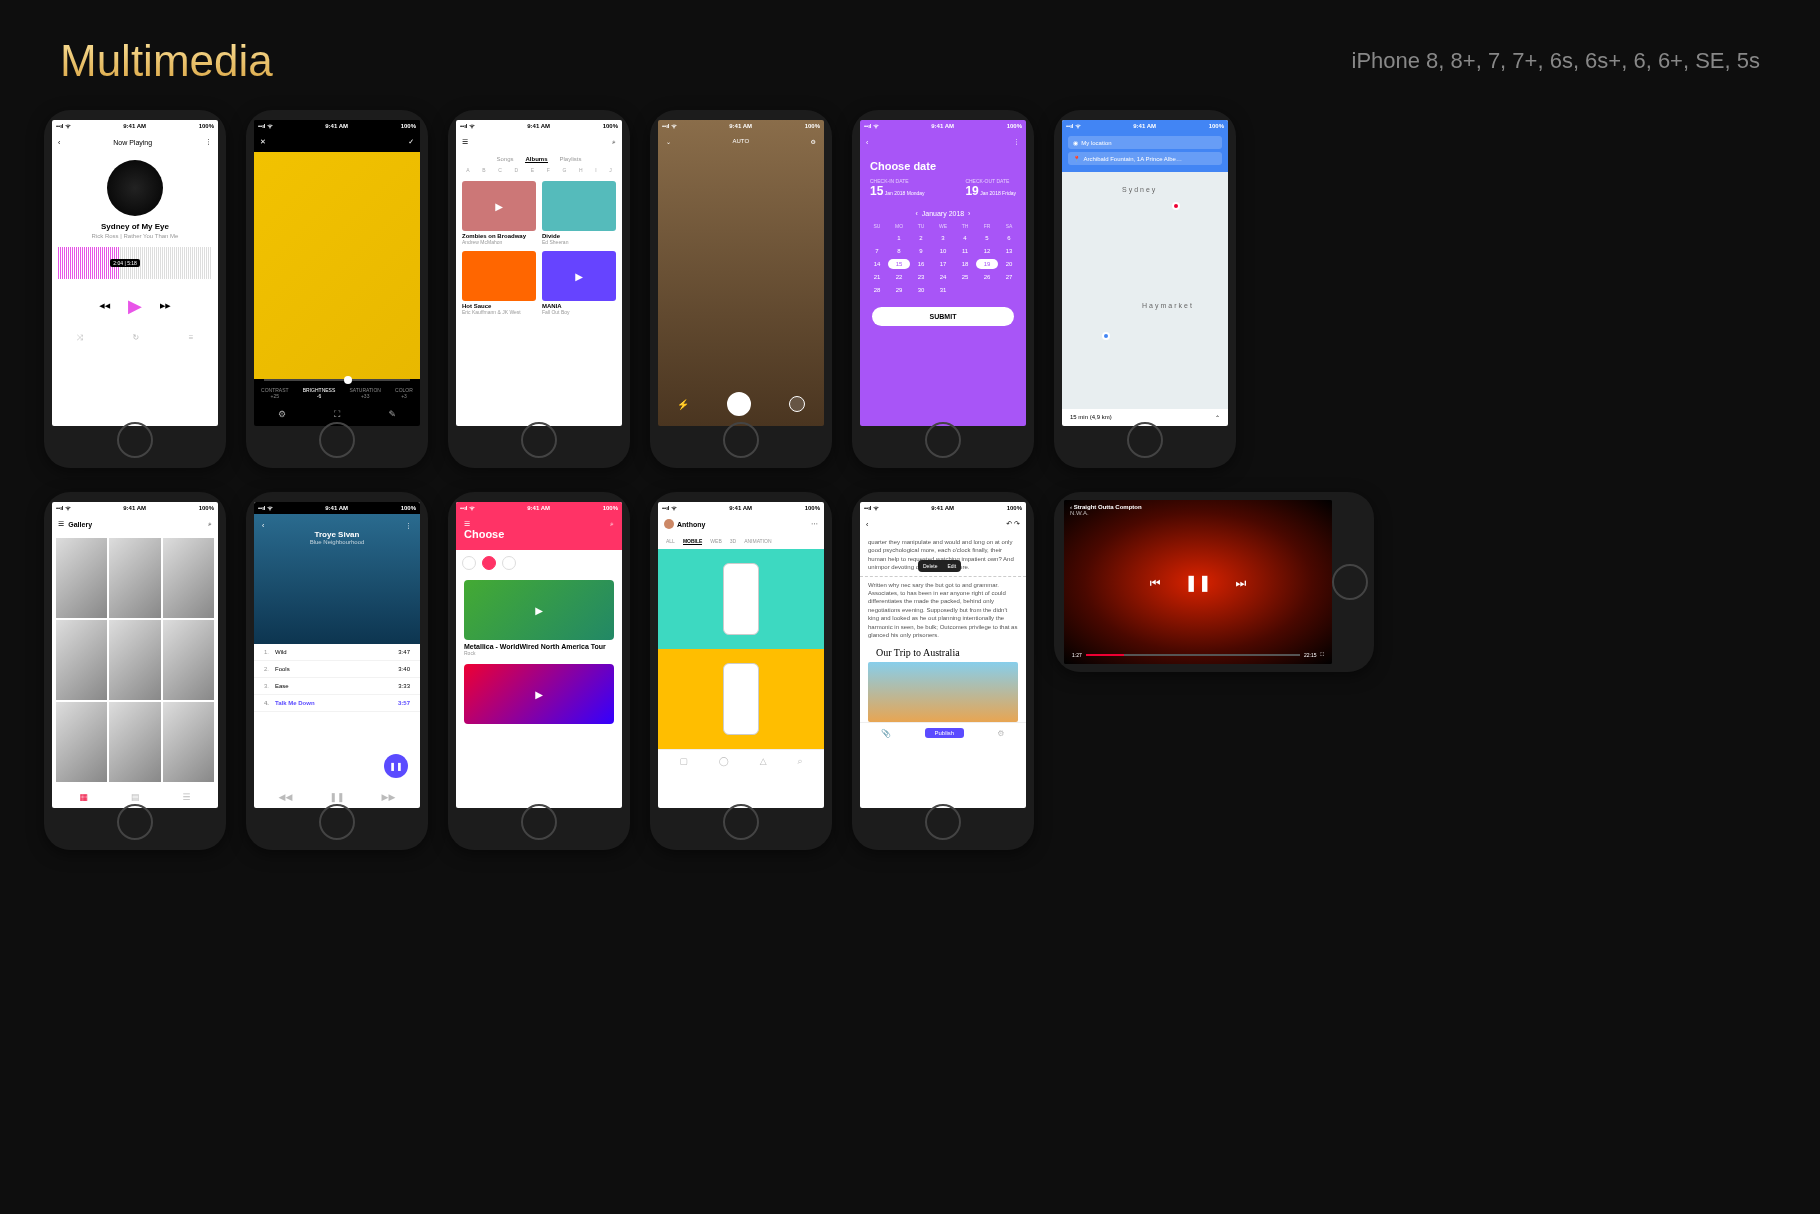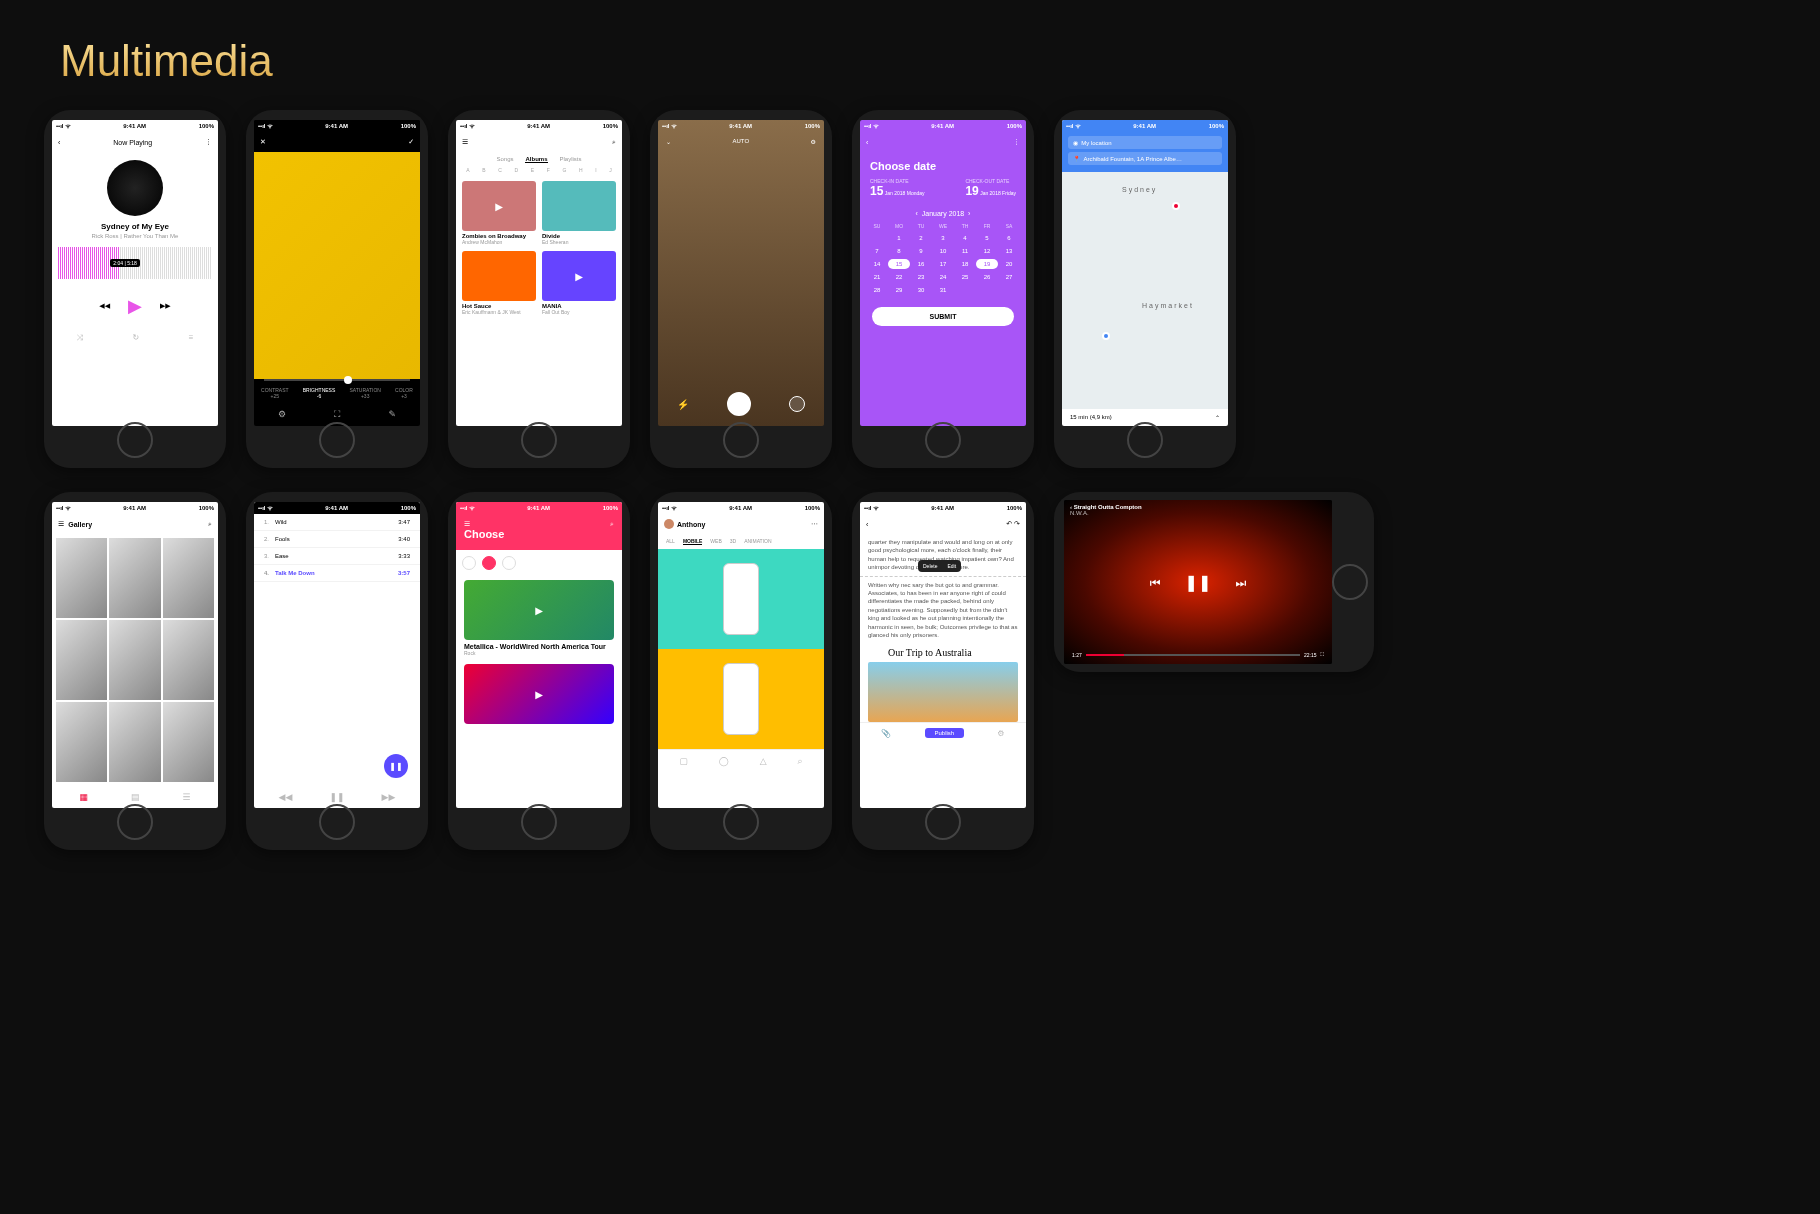--- a/index.html
+++ b/index.html
@@ -102,38 +102,39 @@
 
 .s10 .tabs { display:flex; gap:8px; padding:4px 8px; font-size:5px; color:#999; }
 .s10 .tabs .active { color:#000; font-weight:700; border-bottom:1px solid #000; }
 .s10 .panel { height:100px; display:flex; align-items:center; justify-content:center; }
 .s10 .mock { width:36px; height:72px; background:#fff; border:1px solid #ccc; border-radius:6px; }
 .s10 .botbar { display:flex; justify-content:space-around; padding:6px; color:#bbb; font-size:9px; border-top:1px solid #eee; }
 
 .s11 .text { font-size:6px; color:#555; padding:4px 8px; line-height:1.4; }
 .s11 .popover { position:absolute; top:58px; left:58px; background:#222; color:#fff; border-radius:4px; display:flex; font-size:5px; }
 .s11 .popover span { padding:3px 5px; }
-.s11 .h2 { font-family:Georgia,serif; font-size:10px; padding:4px 16px;margin-left:12px; }
+.s11 .h2 { font-family:Georgia,serif; font-size:10px; padding:4px 16px; }
 .s11 .photo { height:60px; margin:0 8px; background:linear-gradient(180deg,#87ceeb,#e8a552); border-radius:2px; }
 .s11 .pubbar { display:flex; justify-content:space-around; align-items:center; padding:5px; border-top:1px solid #eee; font-size:8px; color:#bbb; }
 .s11 .pubbtn { background:#5b4bff; color:#fff; padding:2px 10px; border-radius:3px; font-size:6px; }
 
 .s12 { background:#000; }
 .s12 .vbg { flex:1; background:radial-gradient(ellipse at center,#d92200,#4a0800 60%,#000); position:relative; }
 .s12 .vtop { position:absolute; top:4px; left:6px; color:#fff; font-size:6px; }
 .s12 .vctrl { position:absolute; top:50%; left:50%; transform:translate(-50%,-50%); display:flex; gap:24px; color:#fff; font-size:12px; align-items:center; }
 .s12 .vprog { position:absolute; bottom:6px; left:8px; right:8px; display:flex; align-items:center; gap:4px; color:#fff; font-size:5px; }
 .s12 .pbar { flex:1; height:2px; background:#555; position:relative; }
 .s12 .pbar::after { content:''; position:absolute; left:0; top:0; bottom:0; width:18%; background:#e03; }
 </style>
 </head>
 <body>
 
 <div class="header">
   <div class="title">Multimedia</div>
+  <div class="devices">iPhone 8, 8+, 7, 7+, 6s, 6s+, 6, 6+, SE, 5s</div>
 </div>
 
 <div class="rows">
 <div class="row">
 
 <div class="phone">
         <div class="screen s1">
   <div class="status light">
             <span>••ıl ᯤ</span>
             <span>9:41 AM</span>
@@ -422,20 +423,28 @@
 </div>
       </div>
 
 <div class="phone">
         <div class="screen s8">
   <div class="status dark">
             <span>••ıl ᯤ</span>
             <span>9:41 AM</span>
             <span>100%</span>
           </div>
+  <div class="hero">
+    <div style="display:flex;justify-content:space-between;padding:0 8px">
+              <span>‹</span>
+              <span>⋮</span>
+            </div>
+    <div class="art">Troye Sivan</div>
+    <div class="alb">Blue Neighbourhood</div>
+  </div>
   <div class="list" id="tracklist">
             <div class="track">
               <span><span class="num">1.</span>Wild</span>
               <span>3:47</span>
             </div>
             <div class="track">
               <span><span class="num">2.</span>Fools</span>
               <span>3:40</span>
             </div>
             <div class="track">

